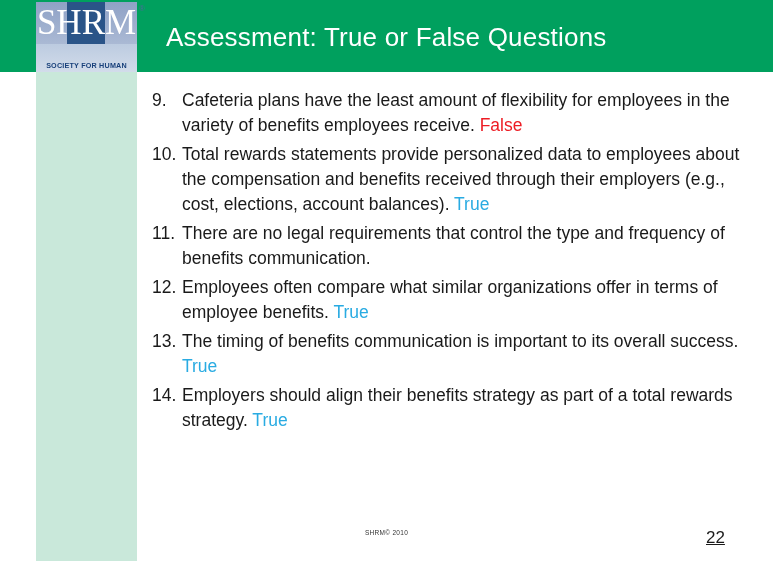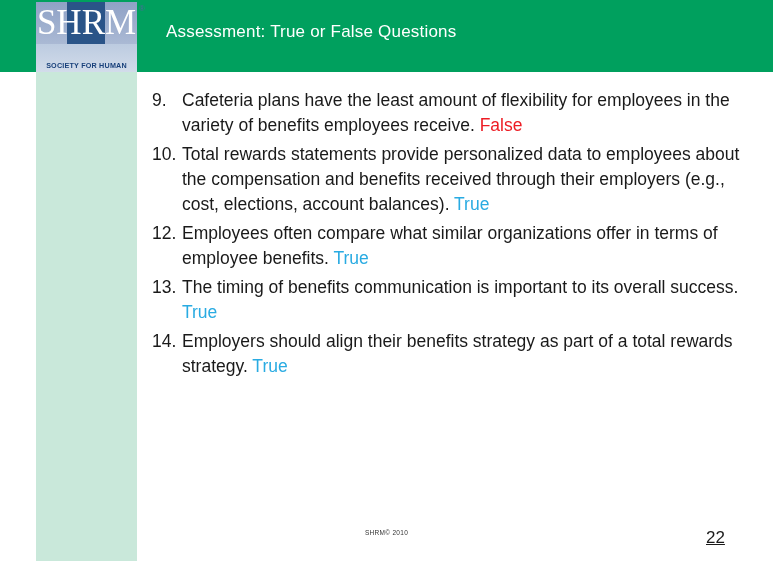--- a/index.html
+++ b/index.html
@@ -24,21 +24,21 @@
     left: 0;
     top: 0;
     width: 773px;
     height: 72px;
     background: #00a05e;
   }
   .header-title {
     position: absolute;
     left: 166px;
     top: 22px;
-    font-size: 17px;
+    font-size: 26px;
     color: #ffffff;
     letter-spacing: 0.2px;
     white-space: nowrap;
   }
 
   
   .logo {
     position: absolute;
     left: 36px;
     top: 2px;
@@ -192,20 +192,24 @@
   <div class="content">
       <div class="q-item">
         <span class="q-num">9.</span>
         <span class="q-body"><span>Cafeteria plans have the least amount of flexibility for employees in the variety of benefits employees receive. </span><span class="ans-false">False</span></span>
       </div>
       <div class="q-item">
         <span class="q-num">10.</span>
         <span class="q-body"><span>Total rewards statements provide personalized data to employees about the compensation and benefits received through their employers (e.g., cost, elections, account balances). </span><span class="ans-true">True</span></span>
       </div>
       <div class="q-item">
+        <span class="q-num">11.</span>
+        <span class="q-body"><span>There are no legal requirements that control the type and frequency of benefits communication.</span></span>
+      </div>
+      <div class="q-item">
         <span class="q-num">12.</span>
         <span class="q-body"><span>Employees often compare what similar organizations offer in terms of employee benefits. </span><span class="ans-true">True</span></span>
       </div>
       <div class="q-item">
         <span class="q-num">13.</span>
         <span class="q-body"><span>The timing of benefits communication is important to its overall success. </span><span class="ans-true">True</span></span>
       </div>
       <div class="q-item">
         <span class="q-num">14.</span>
         <span class="q-body"><span>Employers should align their benefits strategy as part of a total rewards strategy. </span><span class="ans-true">True</span></span>

